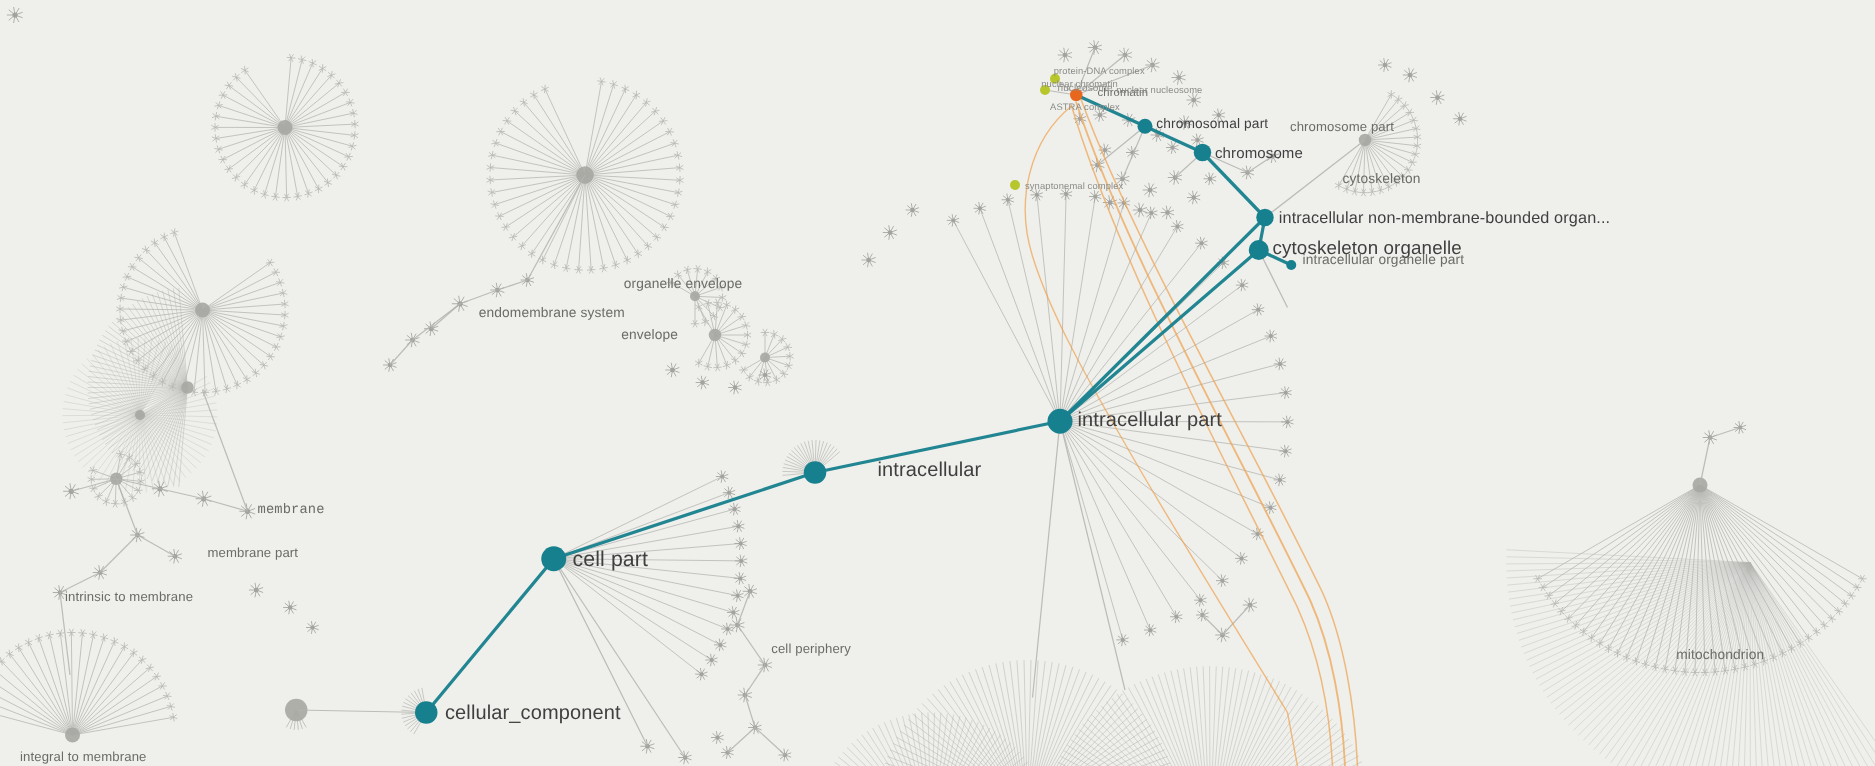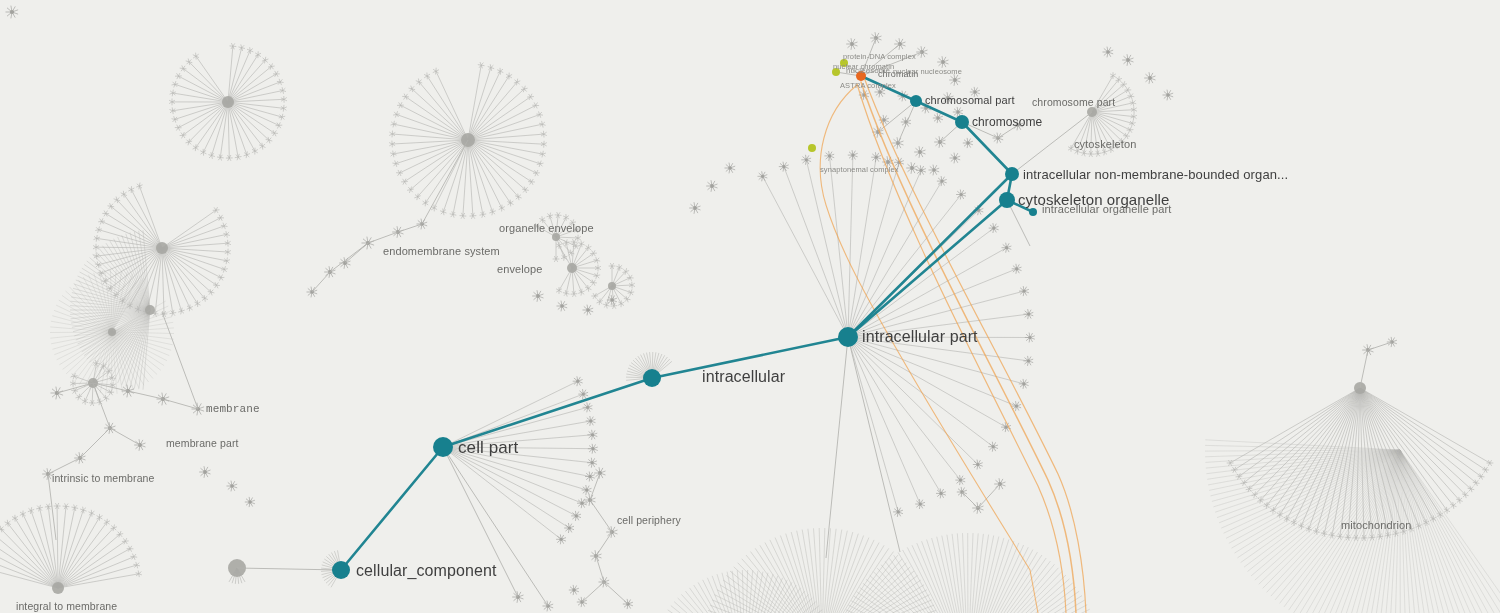--- a/index.html
+++ b/index.html
@@ -277,15 +277,15 @@
       <div class="label" style="left: 497px; top: 269px; font-size: 11px; color: rgb(107, 107, 104);">envelope</div>
       <div class="label" style="left: 617px; top: 520px; font-size: 10.5px; color: rgb(107, 107, 104);">cell periphery</div>
       <div class="label" style="left: 1074px; top: 144px; font-size: 11px; color: rgb(107, 107, 104);">cytoskeleton</div>
       <div class="label" style="left: 1341px; top: 525px; font-size: 11px; color: rgb(107, 107, 104);">mitochondrion</div>
       <div class="label" style="left: 878px; top: 74px; font-size: 9px; color: rgb(107, 107, 104);">chromatin</div>
       <div class="label" style="left: 846px; top: 71px; font-size: 8px; color: rgb(139, 139, 135);">nucleosome</div>
       <div class="label" style="left: 893px; top: 57px; font-size: 7.5px; color: rgb(139, 139, 135); margin-top: 15px;">nuclear nucleosome</div>
       <div class="label" style="left: 843px; top: 57px; font-size: 7.5px; color: rgb(139, 139, 135);">protein-DNA complex</div>
       <div class="label" style="left: 833px; top: 67px; font-size: 7.5px; color: rgb(139, 139, 135);">nuclear chromatin</div>
       <div class="label" style="left: 840px; top: 86px; font-size: 7.5px; color: rgb(139, 139, 135);">ASTRA complex</div>
-      <div class="label" style="left: 820px; top: 149px; font-size: 7.5px; color: rgb(139, 139, 135); margin-top: 21px;">synaptonemal complex</div>
+      <div class="label" style="left: 820px; top: 149px; font-size: 7.5px; color: rgb(139, 139, 135);">synaptonemal complex</div>
     </div>
 </div>
 
 </body></html>

